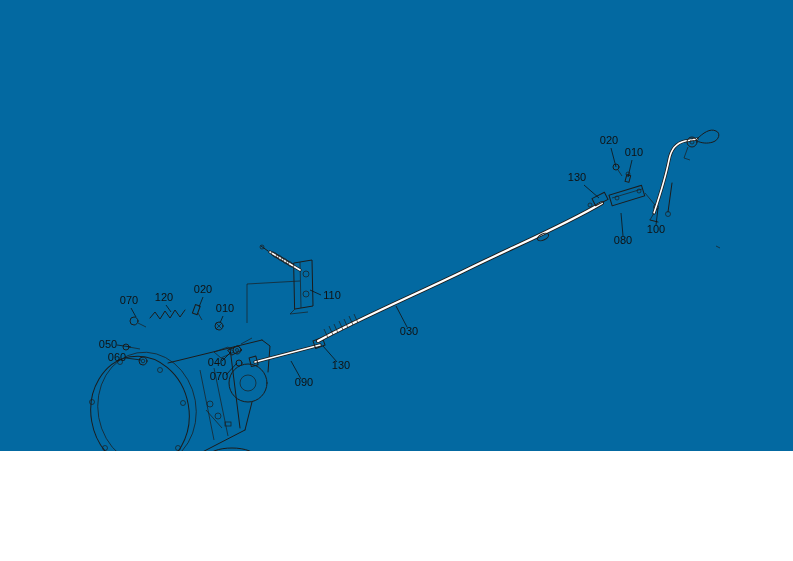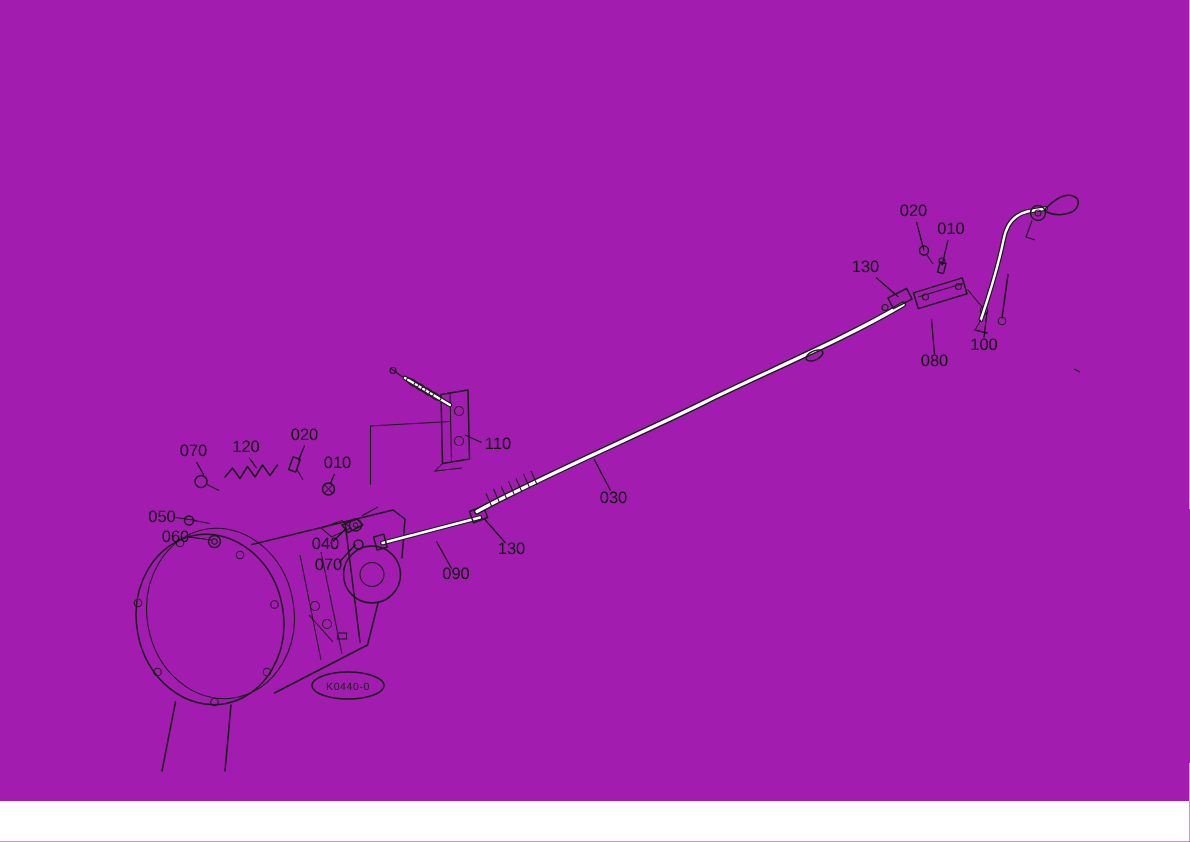--- a/index.html
+++ b/index.html
@@ -1,19 +1,19 @@
 <!DOCTYPE html>
 <html><head>
 <meta charset="utf-8">
 <style>
   html,body{margin:0;padding:0;background:#ffffff;}
   .canvas{
     position:relative;
-    width:793px;height:534px;
-    background:#a21caf;
+    width:793px;height:451px;
+    background:#0369a1;
     font-family:"Liberation Sans", sans-serif;
     overflow:hidden;
   }
   svg{display:block;}
   .ln{stroke:#1c1c1c;stroke-width:1;fill:none;stroke-linecap:round;stroke-linejoin:round;}
   .thin{stroke:#1c1c1c;stroke-width:.7;fill:none;}
   .cable-outer{stroke:#1c1c1c;stroke-width:4;fill:none;stroke-linecap:round;}
   .cable-inner{stroke:#ffffff;stroke-width:2.2;fill:none;stroke-linecap:round;}
   .rod-outer{stroke:#1c1c1c;stroke-width:3.2;fill:none;stroke-linecap:round;}
   .rod-inner{stroke:#ffffff;stroke-width:1.6;fill:none;stroke-linecap:round;}

